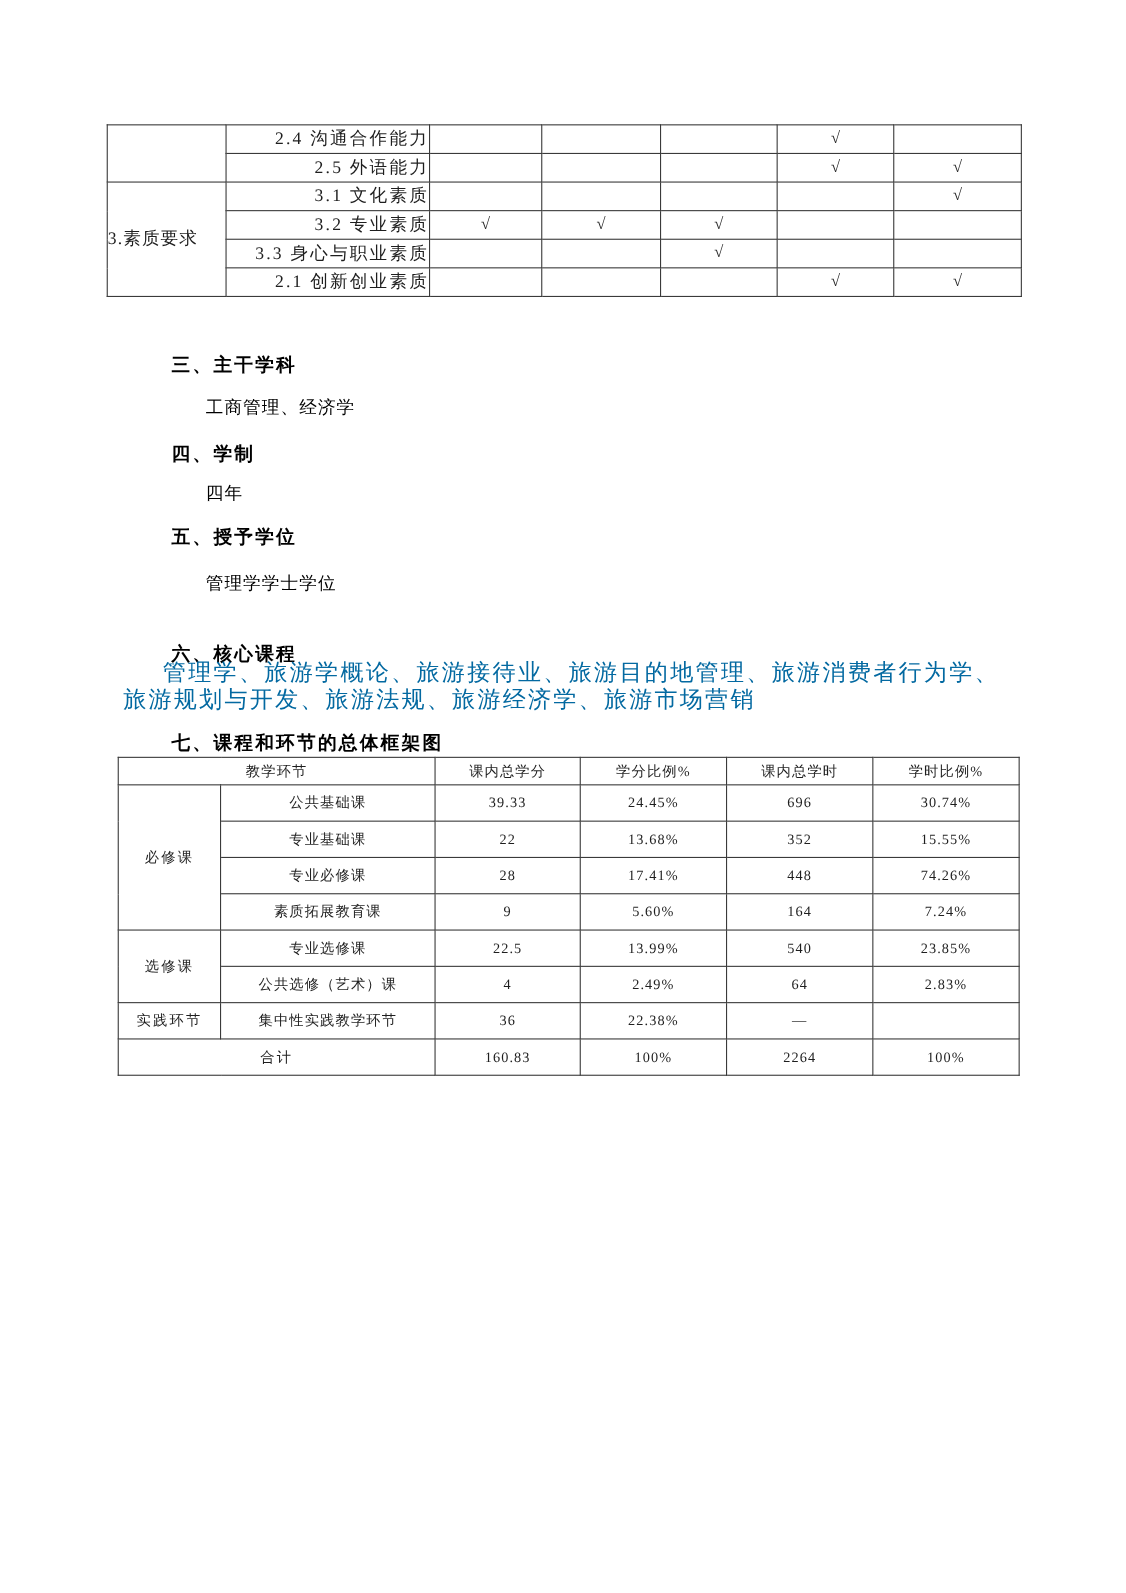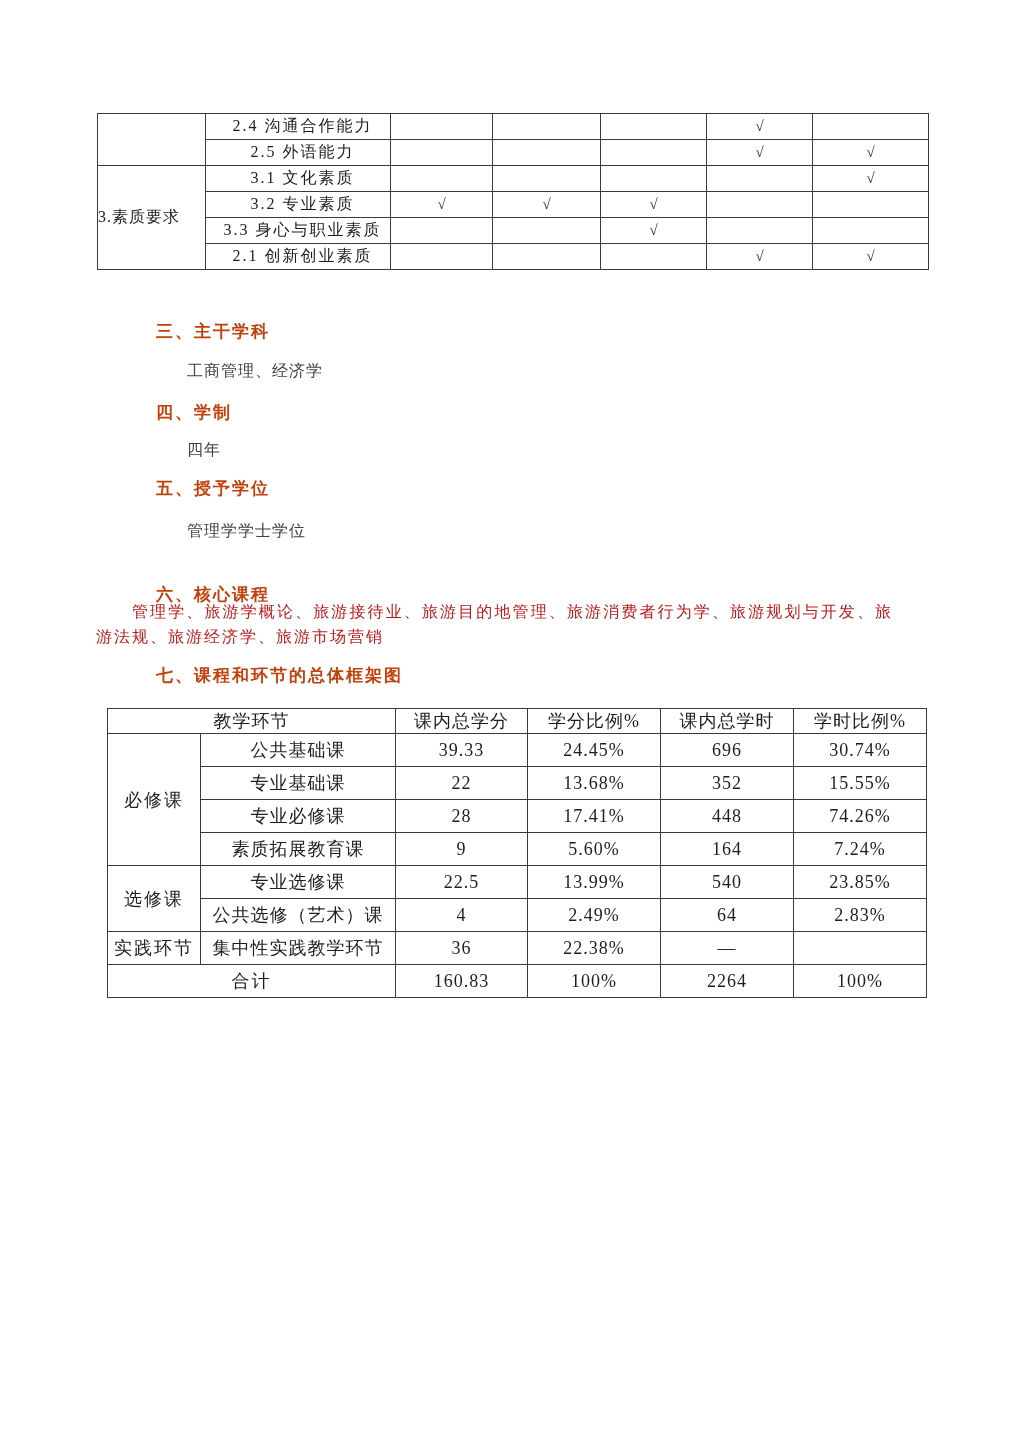--- a/index.html
+++ b/index.html
@@ -13,47 +13,47 @@
     position:relative; width:1024px; height:1448px; background:#ffffff; overflow:hidden;
   }
 
   
   table { border-collapse:collapse; table-layout:fixed; position:absolute; }
   td, th { border:1px solid #3a3a3a; overflow:hidden; white-space:nowrap; }
 
   .matrix-table { left:97px; top:113px; width:831px; font-size:16px; }
   .matrix-table td { height:26px; }
   .matrix-table .grp { text-align:left; letter-spacing:1px; }
-  .matrix-table .item { text-align:center; padding-left:9px; letter-spacing:2px; }
+  .matrix-table .item { text-align:right; padding-left:9px; letter-spacing:2px; }
   .matrix-table .chk { text-align:center; font-size:15px; color:#2a2a2a; }
 
   
   .hd {
     position:absolute; left:156px;
     font-family:"Liberation Sans","DejaVu Sans",sans-serif;
     font-weight:bold; font-size:17px; letter-spacing:2px;
-    line-height:20px; color:#c2410c;
+    line-height:20px; color:#000000;
   }
   .bd {
     position:absolute; left:187px;
-    font-size:16px; letter-spacing:1px; line-height:19px; color:#404040;
+    font-size:16px; letter-spacing:1px; line-height:19px; color:#000000;
   }
   .para {
-    position:absolute; left:96px; width:797px;
-    font-size:16px; letter-spacing:2px; line-height:25px;
-    text-indent:36px; text-align:justify; color:#b91c1c;
+    position:absolute; left:112px; width:797px;
+    font-size:21px; letter-spacing:2px; line-height:25px;
+    text-indent:36px; text-align:justify; color:#0369a1;
   }
   .hd-3 { top:322px; }  .bd-3 { top:361px; }
   .hd-4 { top:403px; }  .bd-4 { top:440px; }
   .hd-5 { top:479px; }  .bd-5 { top:521px; }
   .hd-6 { top:585px; }  .para-6 { top:599px; }
   .hd-7 { top:666px; }
 
   
-  .framework-table { left:107px; top:708px; width:819px; font-size:18px; }
+  .framework-table { left:107px; top:688px; width:819px; font-size:13px; }
   .framework-table th {
     height:25px; font-weight:normal; text-align:center; letter-spacing:1px;
   }
   .framework-table td { height:33px; text-align:center; letter-spacing:1px; }
   .framework-table .cat { letter-spacing:2px; }
 </style>
 </head>
 <body>
 
 <div class="page">

